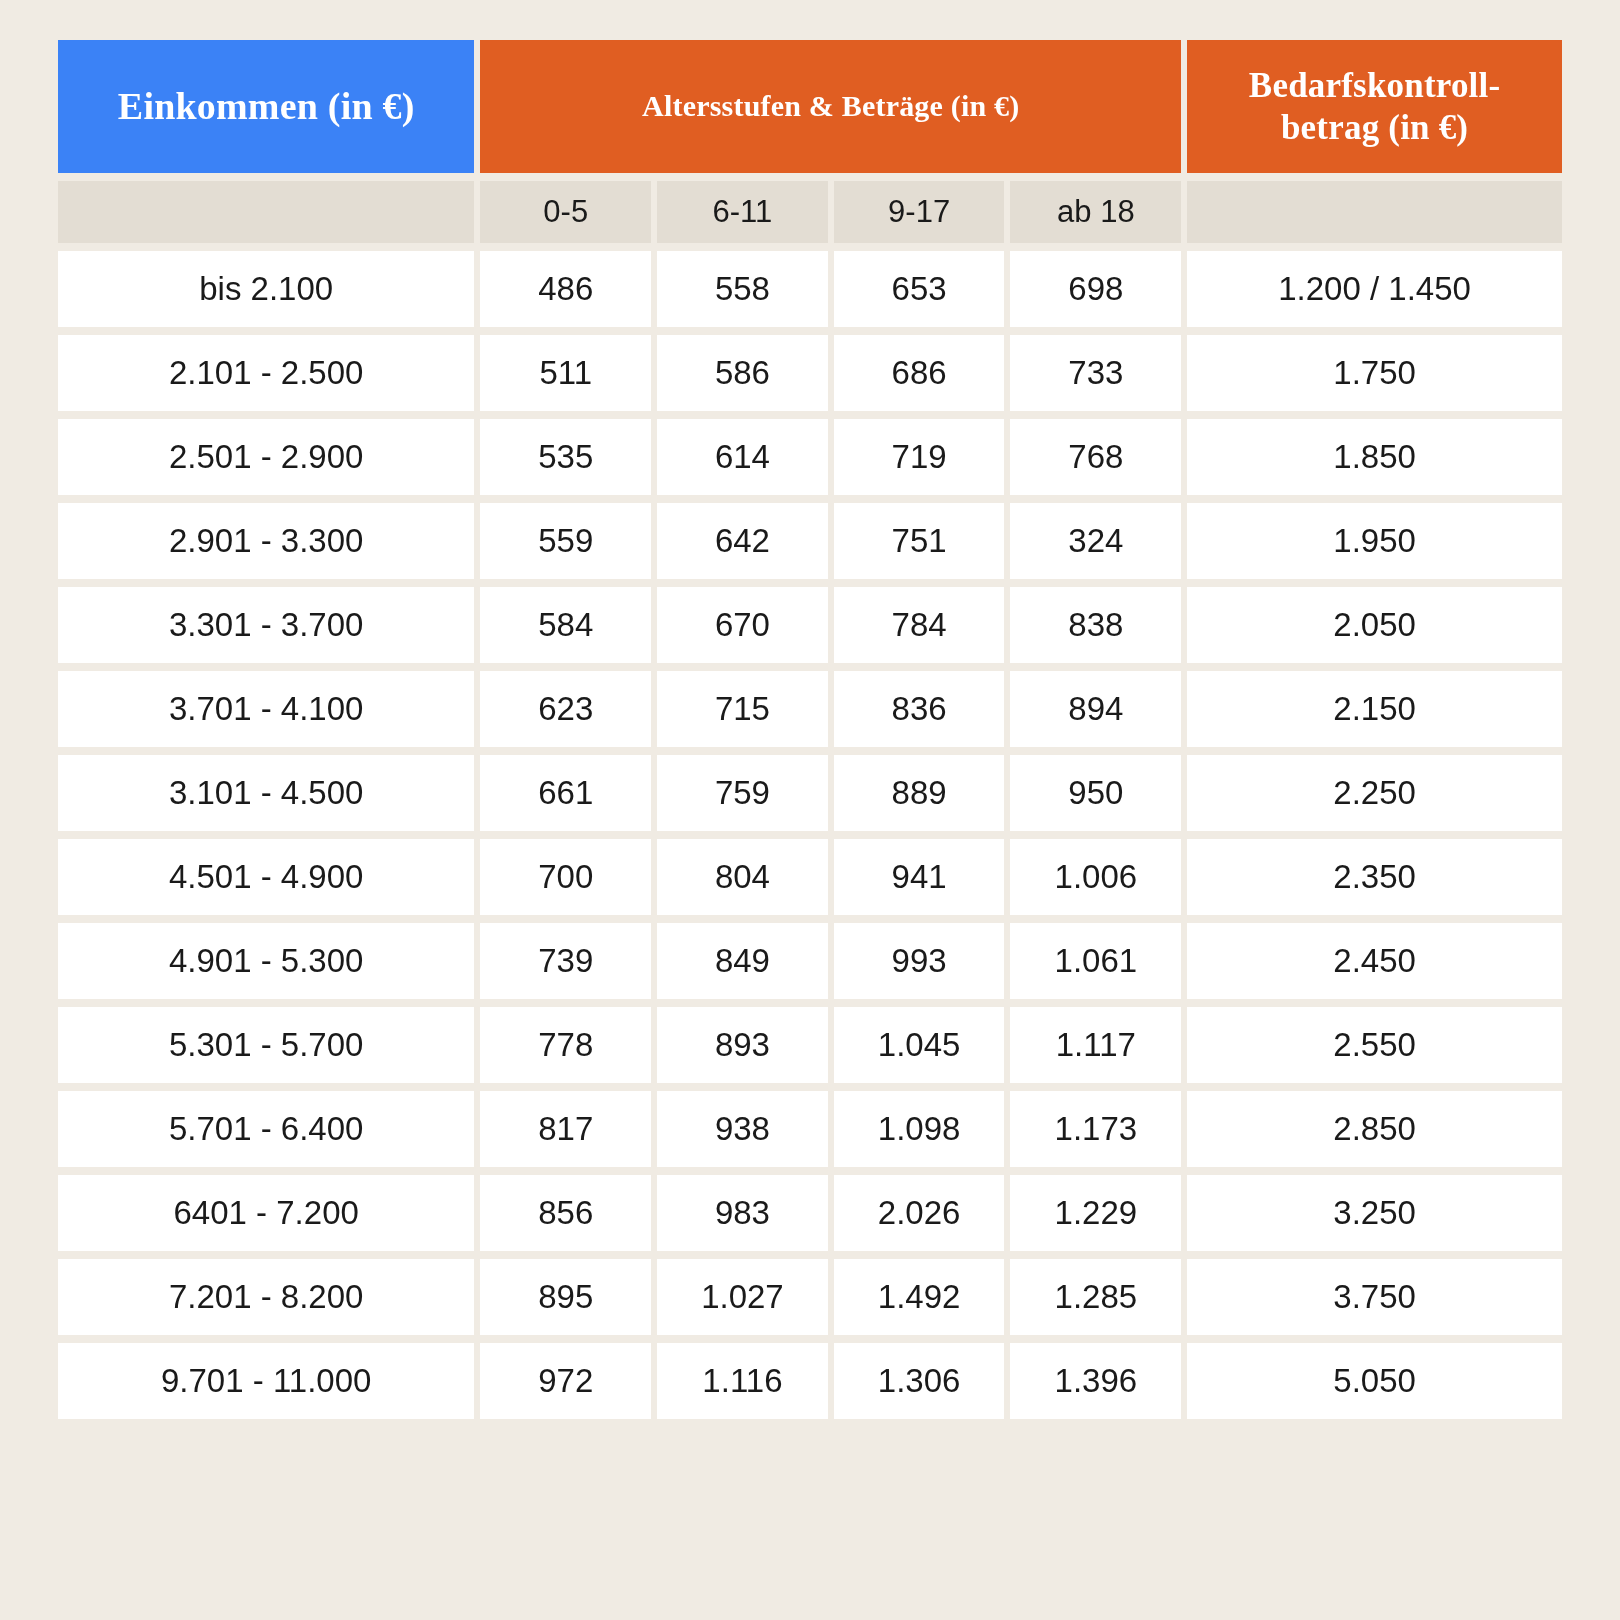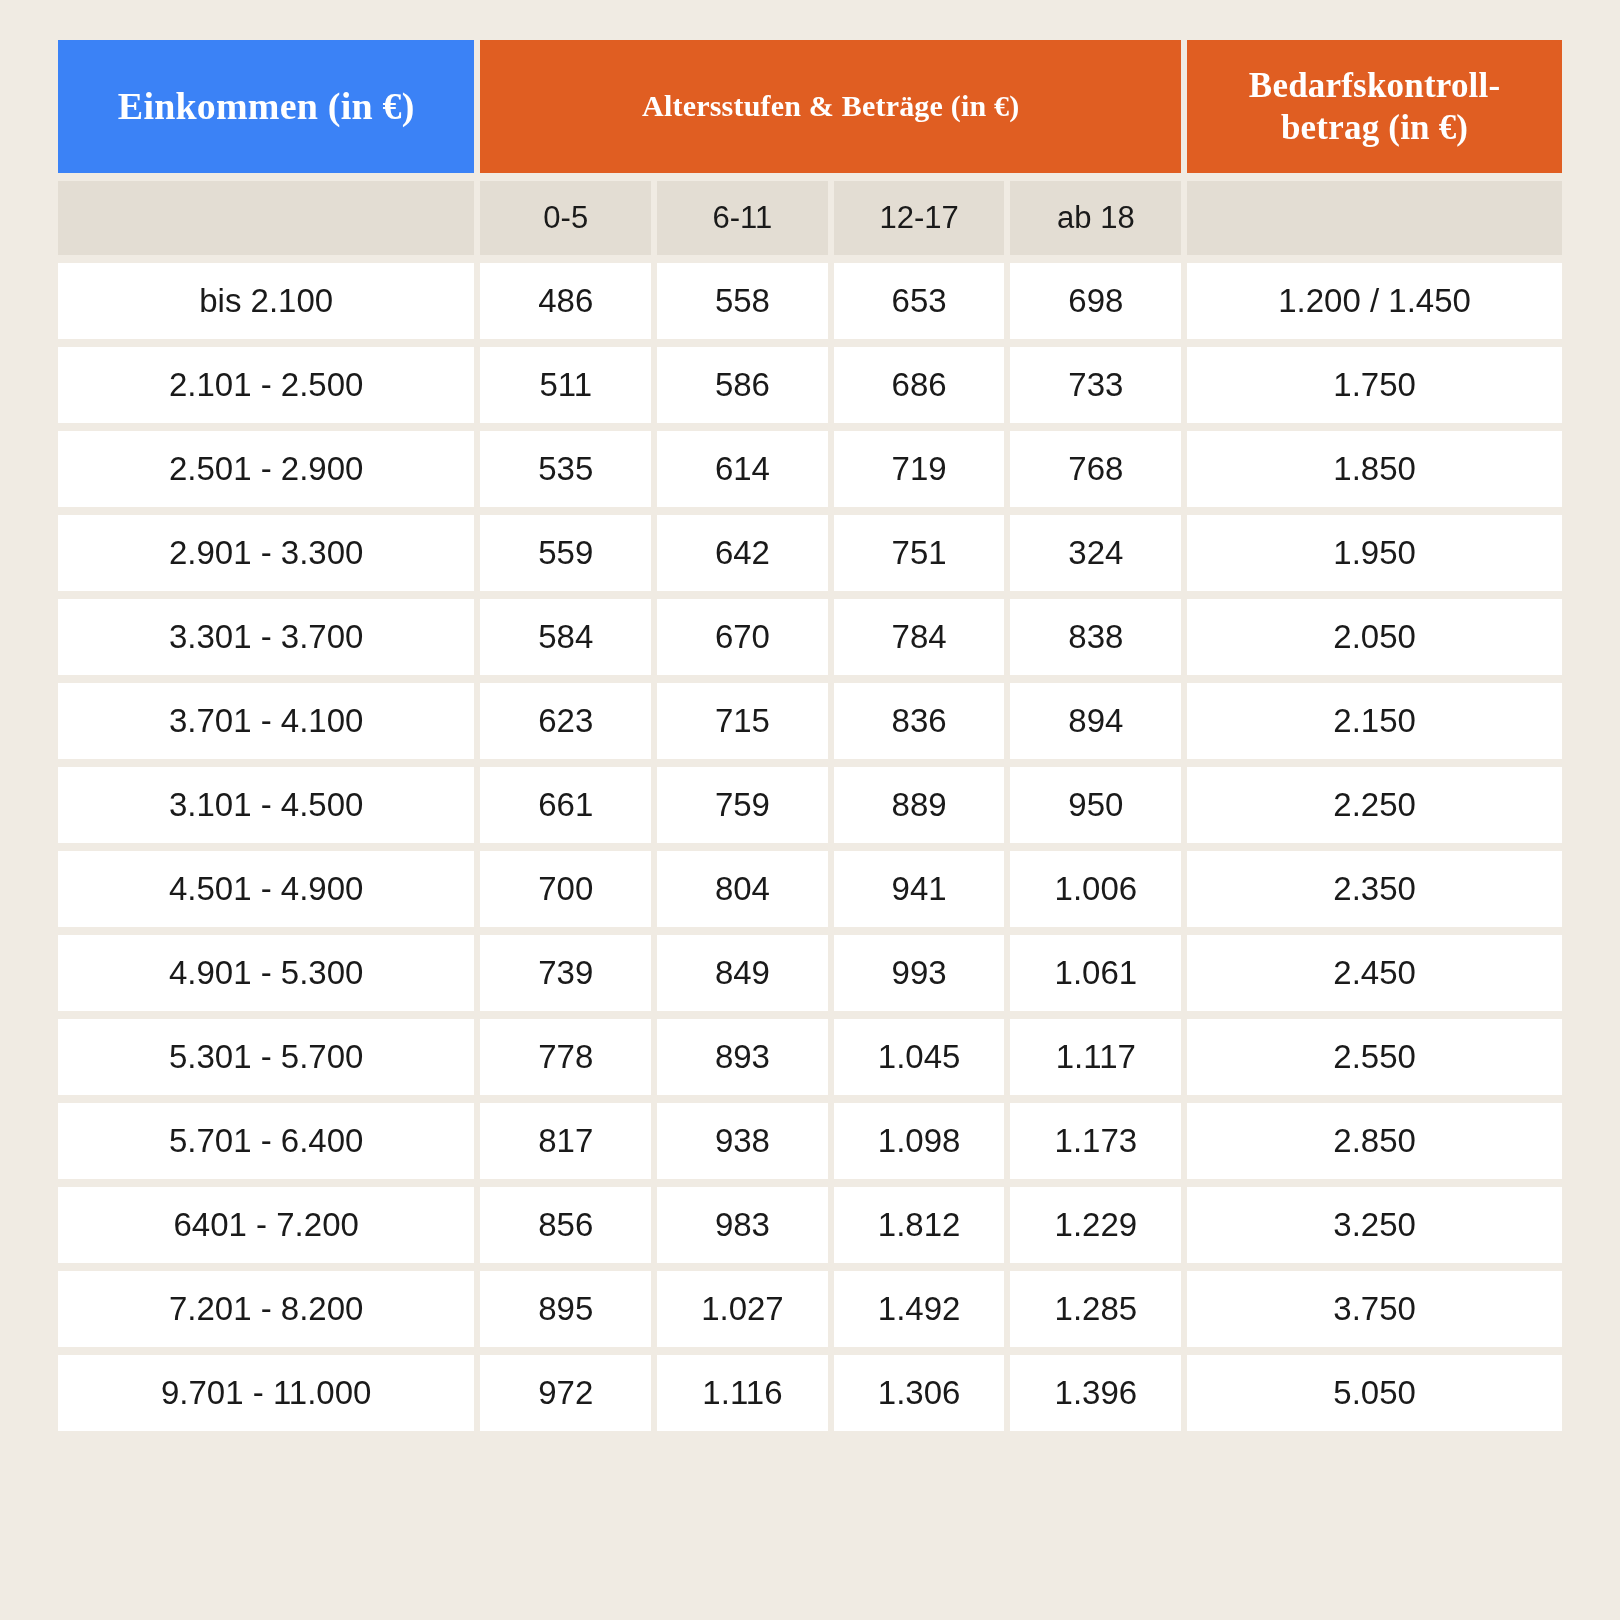--- a/index.html
+++ b/index.html
@@ -59,21 +59,21 @@
     letter-spacing: .2px;
   }
   th.h-orange.narrow {
     font-size: 35px;
     line-height: 1.2;
     margin-top: 23px;
   }
 
   
   th.sub {
-    height: 74px;
+    height: 62px;
     vertical-align: middle;
     text-align: center;
     background: #e3ddd3;
     color: #1a1a1a;
     font-size: 31px;
     font-weight: 400;
     padding: 0 24px;
   }
   th.sub.blank { background: #e3ddd3; }
 
@@ -107,21 +107,21 @@
     <thead>
       <tr>
         <th class="h-dark">Einkommen (in €)</th>
         <th class="h-orange" colspan="4">Altersstufen &amp; Beträge (in €)</th>
         <th class="h-orange narrow"><span>Bedarfskontroll-</span><br><span>betrag (in €)</span></th>
       </tr>
       <tr>
         <th class="sub blank"></th>
         <th class="sub">0-5</th>
         <th class="sub">6-11</th>
-        <th class="sub">12-17</th>
+        <th class="sub">9-17</th>
         <th class="sub">ab 18</th>
         <th class="sub blank"></th>
       </tr>
     </thead>
     <tbody id="table-body">
         <tr>
           <td class="cell income">bis 2.100</td>
           <td class="cell">486</td>
           <td class="cell">558</td>
           <td class="cell">653</td>
@@ -205,21 +205,21 @@
           <td class="cell">817</td>
           <td class="cell">938</td>
           <td class="cell">1.098</td>
           <td class="cell">1.173</td>
           <td class="cell">2.850</td>
         </tr>
         <tr>
           <td class="cell income">6401 - 7.200</td>
           <td class="cell">856</td>
           <td class="cell">983</td>
-          <td class="cell">1.812</td>
+          <td class="cell">2.026</td>
           <td class="cell">1.229</td>
           <td class="cell">3.250</td>
         </tr>
         <tr>
           <td class="cell income">7.201 - 8.200</td>
           <td class="cell">895</td>
           <td class="cell">1.027</td>
           <td class="cell">1.492</td>
           <td class="cell">1.285</td>
           <td class="cell">3.750</td>

